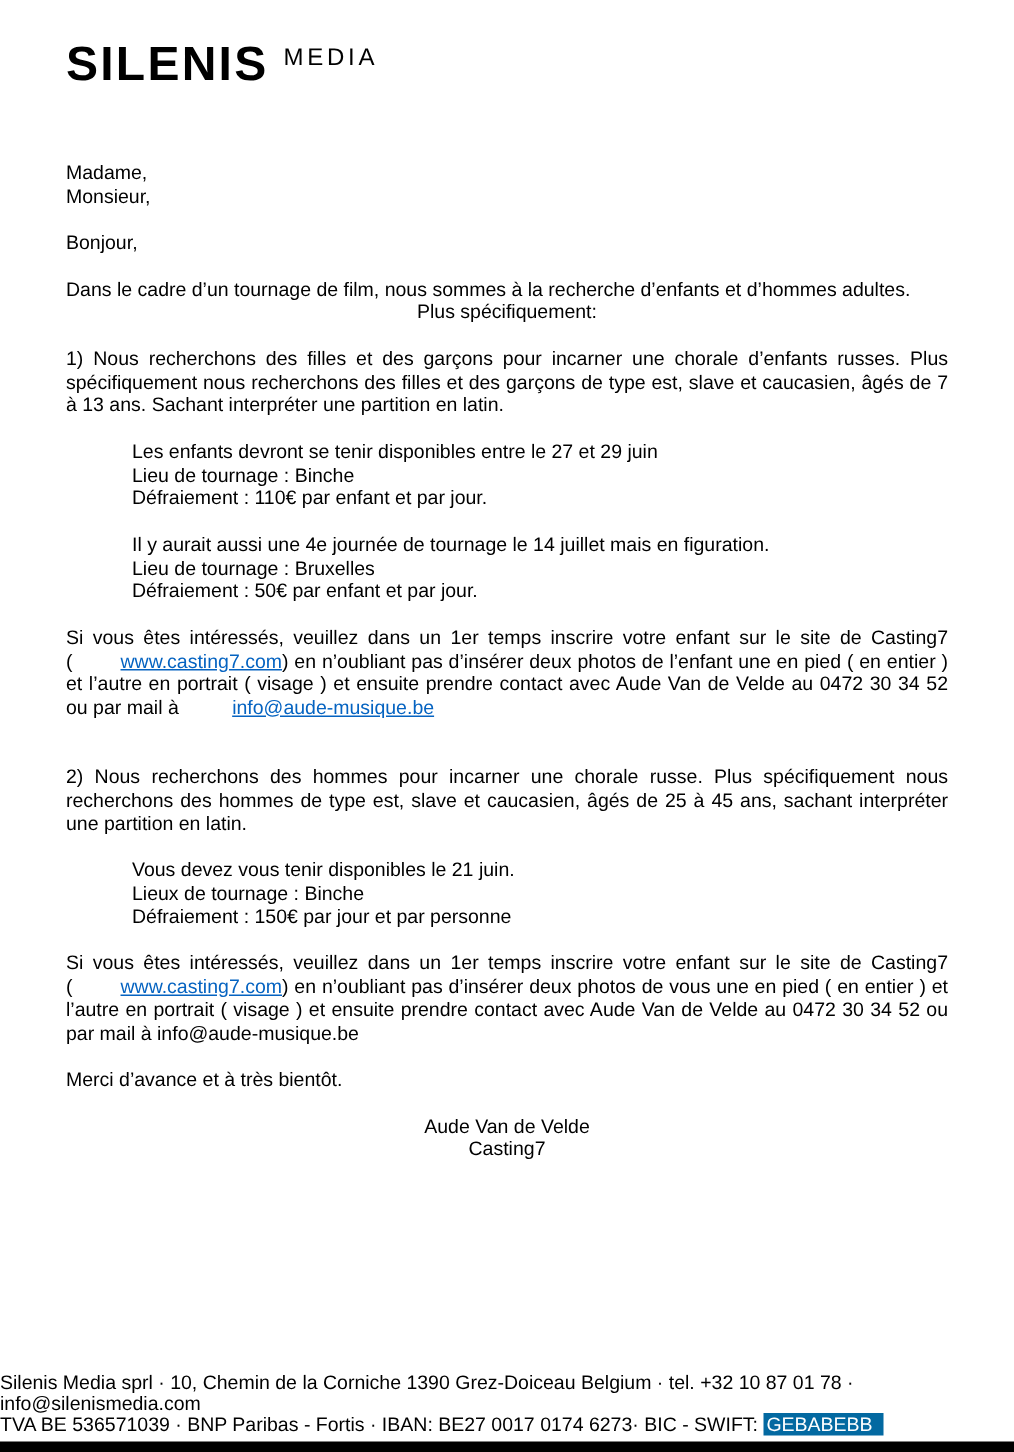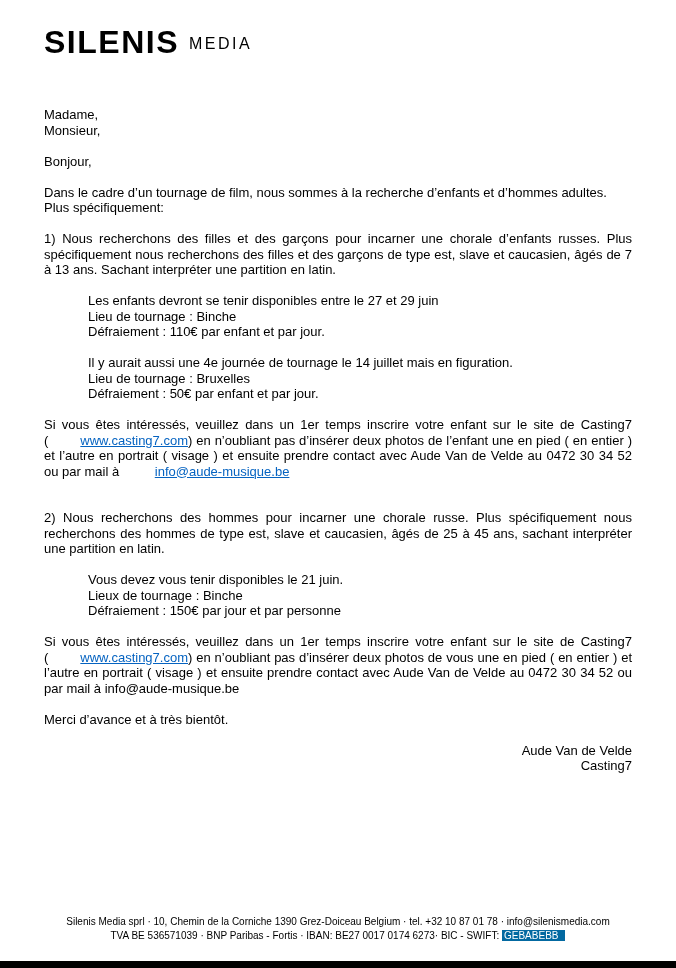--- a/index.html
+++ b/index.html
@@ -11,21 +11,21 @@
     background: #ffffff;
     color: #000000;
     font-family: "Liberation Sans", sans-serif;
     overflow: hidden;
   }
   .logo {
     position: absolute;
     left: 44px;
     top: 26px;
     display: flex;
-    align-items: center;
+    align-items: flex-start;
     gap: 10px;
   }
   .logo-name {
     font-size: 32px;
     line-height: 1;
     font-weight: 700;
     letter-spacing: 1.5px;
   }
   .logo-suffix {
     font-size: 16px;
@@ -39,29 +39,28 @@
     width: 588px;
     top: 107px;
     font-size: 13px;
     line-height: 15.5px;
   }
   .pp { margin: 0 0 15.5px 0; }
   .line { margin: 0; }
   .justify { text-align: justify; }
   .indent { padding-left: 44px; }
   .gap-2 { margin-bottom: 31px; }
-  .signature { text-align: right; margin: 0; }
+  .signature { text-align: center; margin: 0; }
   .link { color: #0563c1; text-decoration: underline; cursor: pointer; padding-left: 32px; }
   .footer {
     position: absolute;
     left: 0;
     width: 100%;
     top: 915px;
-    text-align: center;
-    font-size: 10px;
+    font-size: 13px;
     line-height: 14px;
     color: #000000;
   }
   .footer-line { margin: 0; }
   .highlight {
     background: #0369a1;
     color: #ffffff;
     padding: 0 7px 0 2px;
   }
   .bottom-bar {
@@ -87,21 +86,21 @@
 
     <p class="pp">
       <span class="line" style="display:block;">Madame,</span>
       <span class="line" style="display:block;">Monsieur,</span>
     </p>
 
     <p class="pp">Bonjour,</p>
 
     <p class="pp">
       <span class="line" style="display:block;">Dans le cadre d’un tournage de film, nous sommes à la recherche d’enfants et d’hommes adultes.</span>
-      <span class="line" style="display:block;">Plus spécifiquement:</span>
+      <span class="line" style="display:block;text-align:center;">Plus spécifiquement:</span>
     </p>
 
     <p class="pp justify">1) Nous recherchons des filles et des garçons pour incarner une chorale d’enfants russes. Plus spécifiquement nous recherchons des filles et des garçons de type est, slave et caucasien, âgés de 7 à 13 ans. Sachant interpréter une partition en latin.</p>
 
     <div class="pp indent">
       <div class="line">Les enfants devront se tenir disponibles entre le 27 et 29 juin</div>
       <div class="line">Lieu de tournage : Binche</div>
       <div class="line">Défraiement : 110€ par enfant et par jour.</div>
     </div>
 

